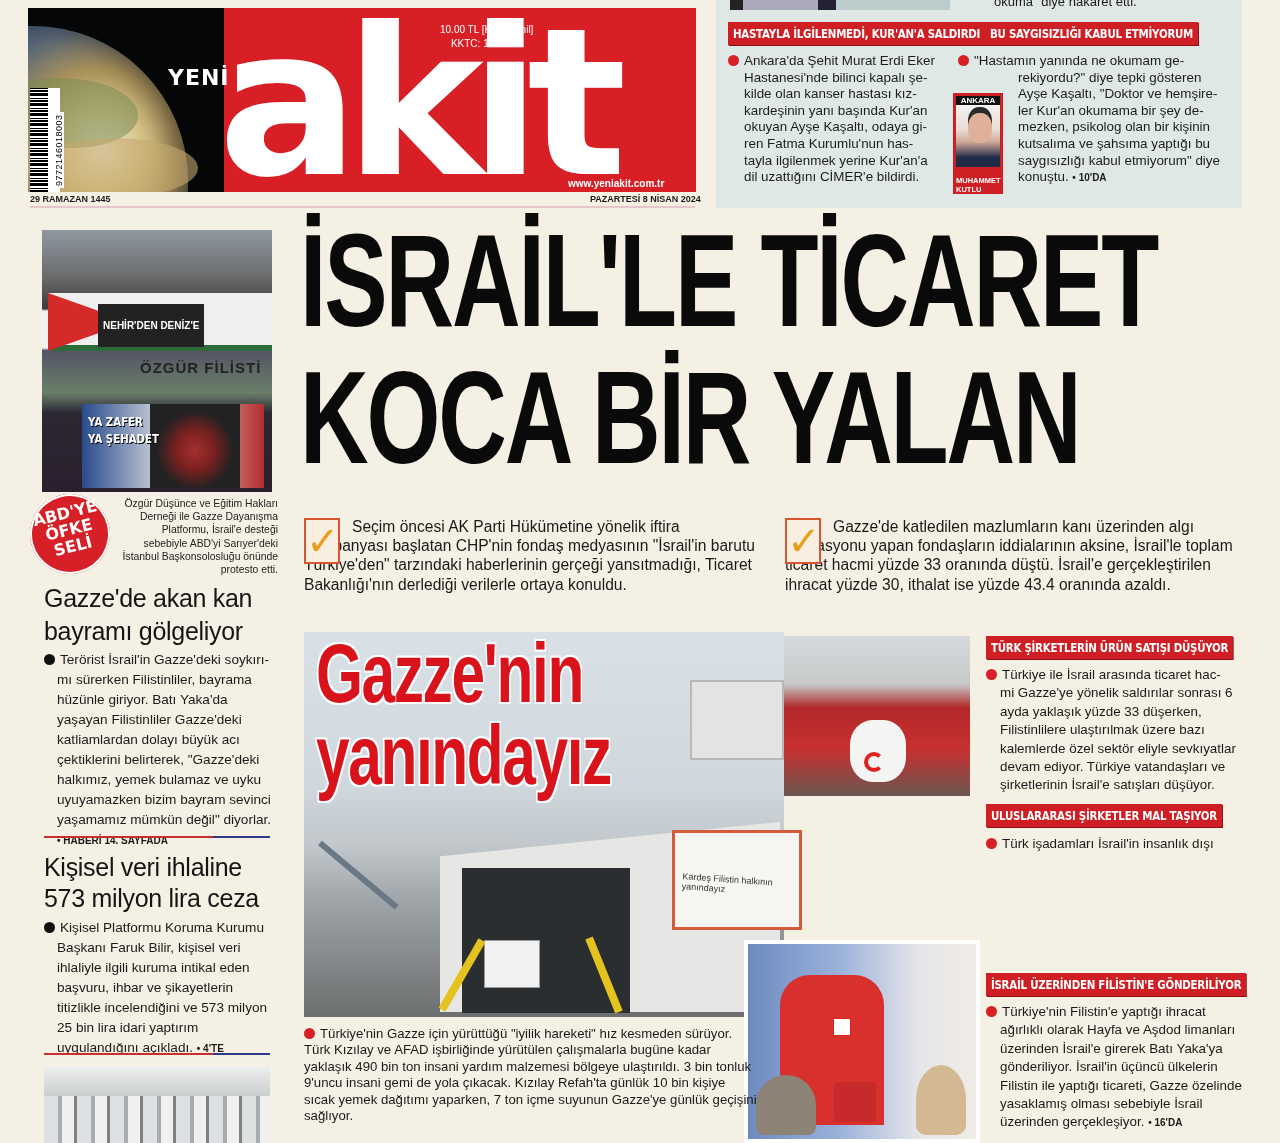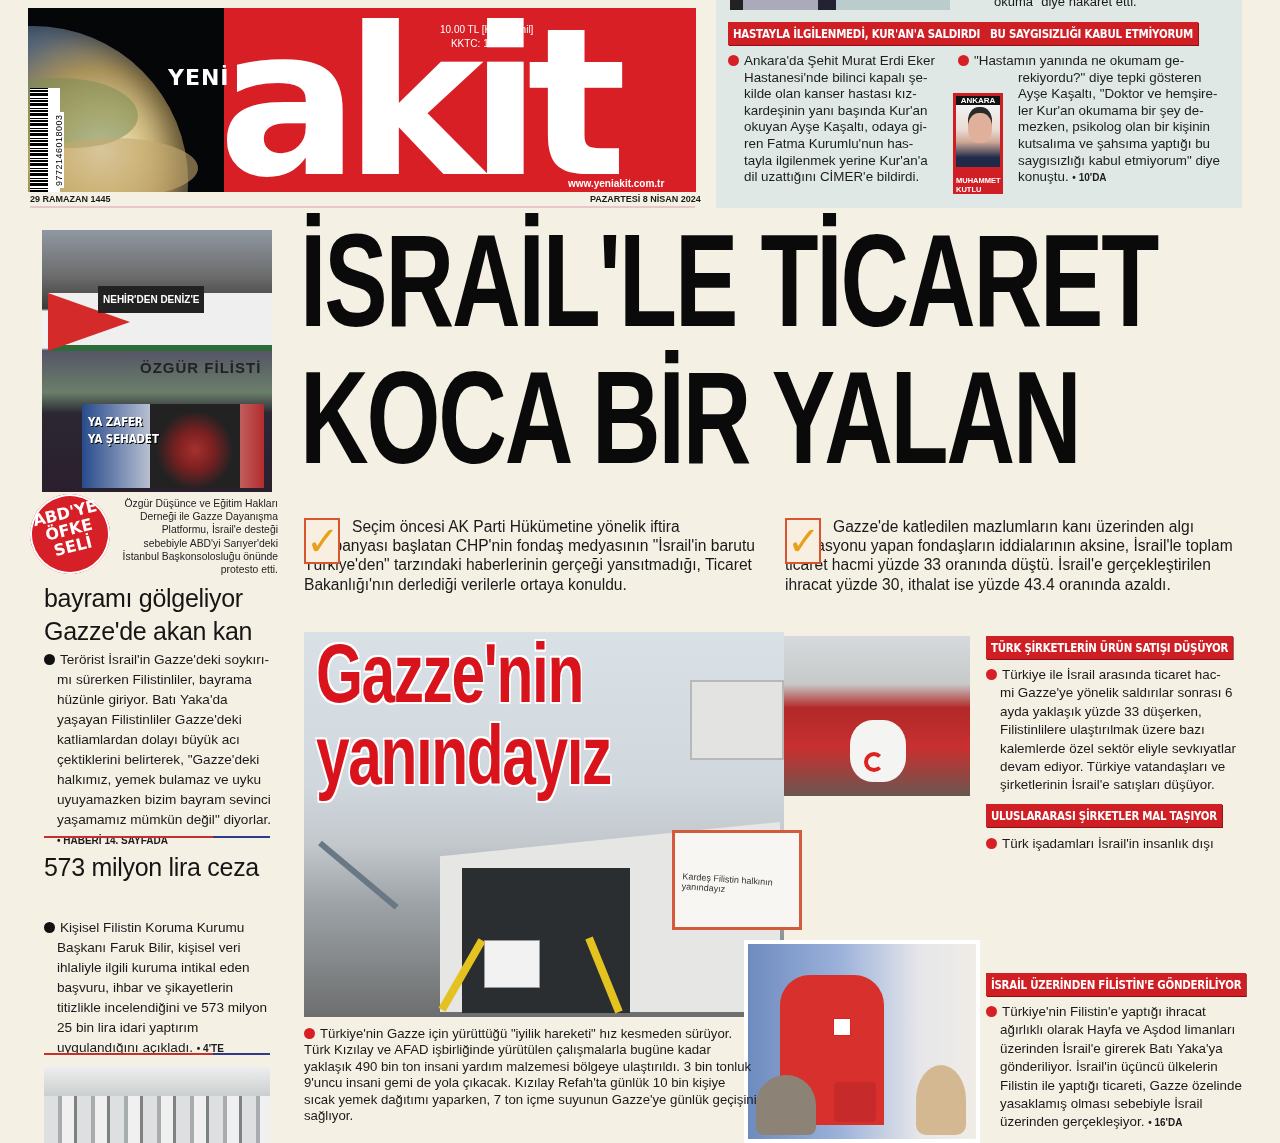--- a/index.html
+++ b/index.html
@@ -101,21 +101,21 @@
     left: 42px; top: 230px; width: 230px; height: 262px;
     background: linear-gradient(180deg, #8f98a1 0%, #6b6b6b 18%, #3e3a3a 30%, #f2f2f2 31%, #f2f2f2 45%, #556 46%, #6a7f6a 62%, #2b2733 70%, #2b1f2e 100%);
     overflow: hidden;
   }
   .banner1 {
     left: 48px; top: 293px; width: 224px; height: 58px; background: #efefef;
     border-bottom: 6px solid #2d6b3a;
   }
   .banner1-red { left: 48px; top: 293px; width: 0; height: 0;
     border-top: 29px solid transparent; border-bottom: 29px solid transparent; border-left: 82px solid #d42a2a; }
-  .banner1-top { left: 98px; top: 286px; font-size: 10px; font-weight: bold; color: #fff; background:#222; padding: 8px 5px; }
+  .banner1-top { left: 98px; top: 304px; font-size: 10px; font-weight: bold; color: #fff; background:#222; padding: 16px 5px; }
   .banner1-main { left: 140px; top: 320px; font-size: 15px; font-weight: bold; color: #222; letter-spacing: 1px; margin-top: 39px; }
   .banner2 { left: 82px; top: 404px; width: 182px; height: 84px; background: linear-gradient(90deg, #284a8c, #e8e8e8 50%, #b22d2d); }
   .banner2-face { left: 150px; top: 404px; width: 90px; height: 84px; background: radial-gradient(ellipse at 50% 55%, #a53030 0%, #7a2020 30%, #222 60%); }
   .banner2-text { left: 88px; top: 414px; font-size: 12px; font-weight: bold; color: #fff; line-height: 17px;
     text-shadow: 1px 1px 0 #000; font-family:"DejaVu Sans", sans-serif; transform: scaleX(.85); transform-origin:left; }
   .stamp {
     left: 30px; top: 494px; width: 80px; height: 80px; border-radius: 50%;
     background: #d61f26; color: #fff; font-weight: bold; text-align: center;
     font-family: "DejaVu Sans", sans-serif; font-size: 16px; line-height: 17px;
     padding-top: 10px; transform: rotate(-14deg);
@@ -285,35 +285,36 @@
 </div>
 
 <div class="abs stamp">
   <div>ABD'YE</div>
   <div>ÖFKE</div>
   <div>SELİ</div>
 </div>
 <div class="abs caption">Özgür Düşünce ve Eğitim Hakları Derneği ile Gazze Dayanışma Platformu, İsrail'e desteği sebebiyle ABD'yi Sarıyer'deki İstanbul Başkonsolosluğu önünde protesto etti.</div>
 
 <div class="abs left-h1">
+  <div>Gazze'de akan kan</div>
   <div>bayramı gölgeliyor</div>
-  <div>Gazze'de akan kan</div>
 </div>
 <div class="abs left-body1">
   <div><span class="bullet black"></span><span>Terörist İsrail'in Gazze'deki soykırı-</span></div>
   <span class="indent"><span>mı sürerken Filistinliler, bayrama hüzünle giriyor. Batı Yaka'da yaşayan Filistinliler Gazze'deki katliamlardan dolayı büyük acı çektiklerini belirterek, "Gazze'deki halkımız, yemek bulamaz ve uyku uyuyamazken bizim bayram sevinci yaşamamız mümkün değil" diyorlar.</span> <span class="ref">• HABERİ 14. SAYFADA</span></span>
 </div>
 
 <div class="abs rule-rb left-rule1"></div>
 
 <div class="abs left-h2">
+  <div>Kişisel veri ihlaline</div>
   <div>573 milyon lira ceza</div>
 </div>
 <div class="abs left-body2">
-  <div><span class="bullet black"></span><span>Kişisel Filistin Koruma Kurumu</span></div>
+  <div><span class="bullet black"></span><span>Kişisel Platformu Koruma Kurumu</span></div>
   <span class="indent"><span>Başkanı Faruk Bilir, kişisel veri ihlaliyle ilgili kuruma intikal eden başvuru, ihbar ve şikayetlerin titizlikle incelendiğini ve 573 milyon 25 bin lira idari yaptırım uygulandığını açıkladı.</span> <span class="ref">• 4'TE</span></span>
 </div>
 
 <div class="abs rule-rb left-rule2"></div>
 <div class="abs left-photo2"></div>
 
 <div class="abs headline">
   <span>İSRAİL'LE TİCARET</span>
   <span class="l2">KOCA BİR YALAN</span>
 </div>

